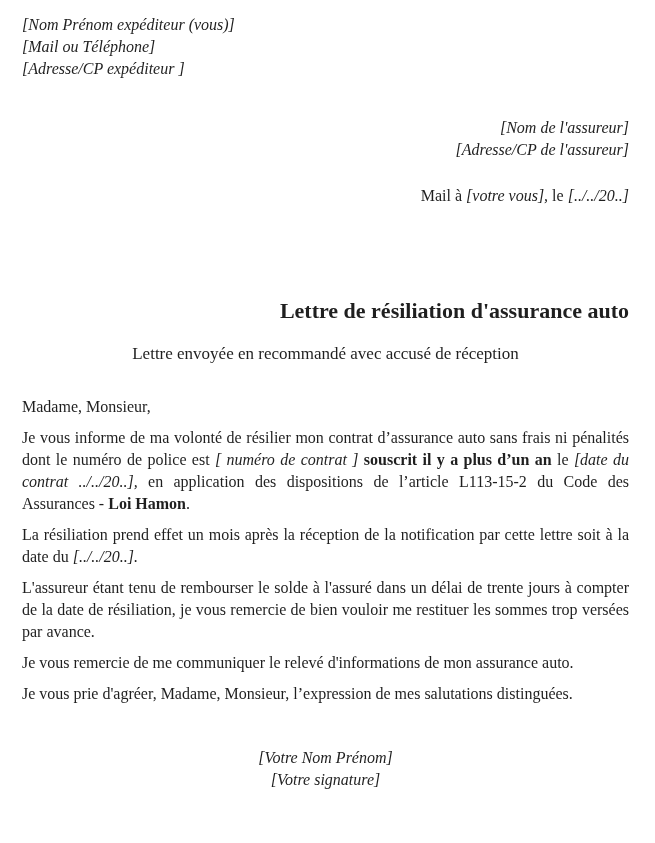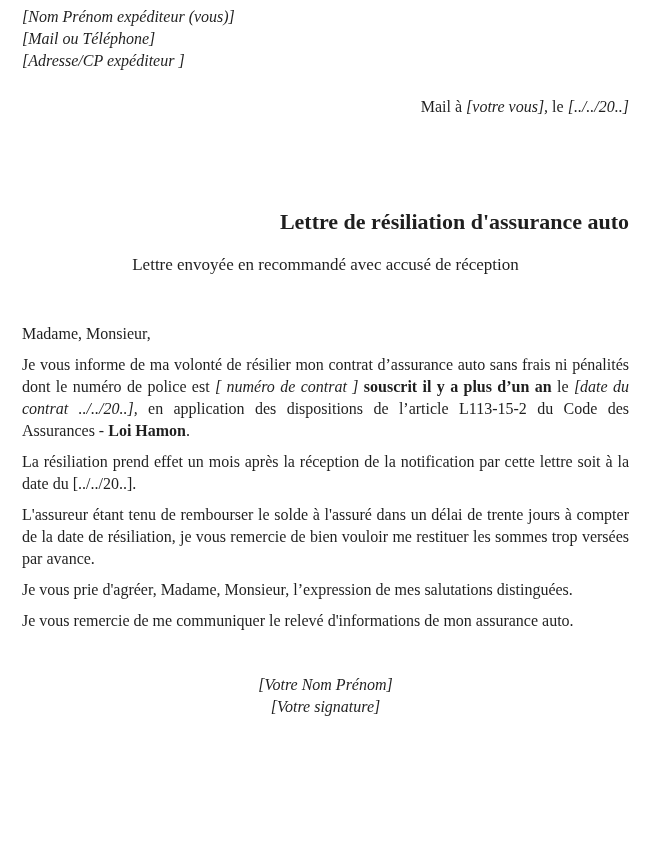--- a/index.html
+++ b/index.html
@@ -6,21 +6,21 @@
   html, body { width: 655px; height: 843px; }
   body {
     background: #ffffff;
     color: #1f1f1f;
     font-family: "Liberation Serif", "DejaVu Serif", serif;
     overflow: hidden;
   }
   .page {
     width: 655px;
     height: 843px;
-    padding: 6px 26px 0 22px;
+    padding: 14px 26px 0 22px;
     position: relative;
   }
   .sender {
     font-style: italic;
     font-size: 16px;
     line-height: 22px;
   }
   .recipient {
     margin-top: 37px;
     text-align: right;
@@ -43,21 +43,21 @@
   }
   .subtitle {
     margin-top: 17px;
     text-align: center;
     font-size: 17px;
     font-weight: normal;
     line-height: 24px;
     font-family: Liberation Serif, serif;
   }
   .salutation {
-    margin-top: 46px;
+    margin-top: 30px;
     font-size: 16px;
     line-height: 22px;
   }
   .body-par {
     margin-top: 9px;
     font-size: 16px;
     line-height: 22px;
     text-align: justify;
   }
   .signature {
@@ -72,37 +72,41 @@
 <body>
 
 <div class="page">
 
   <div class="sender">
     <div class="line">[Nom Prénom expéditeur (vous)]</div>
     <div class="line">[Mail ou Téléphone]</div>
     <div class="line">[Adresse/CP expéditeur ]</div>
   </div>
 
+  <div class="recipient">
+    <div class="line">[Nom de l'assureur]</div>
+    <div class="line">[Adresse/CP de l'assureur]</div>
+  </div>
 
   <div class="dateline"><span>Mail à </span><span style="font-style: italic;">[votre vous],</span><span> le  </span><span style="font-style: italic;">[../../20..]</span></div>
 
   <h1 class="title">Lettre de résiliation d'assurance auto</h1>
 
   <h2 class="subtitle">Lettre envoyée en recommandé avec accusé de réception</h2>
 
   <p class="salutation">Madame, Monsieur,</p>
 
   <p class="body-par"><span>Je vous informe de ma volonté de résilier mon contrat d’assurance auto sans frais ni pénalités dont le numéro de police est </span><span style="font-style: italic;">[ numéro de contrat ] </span><span style="font-weight: bold;">souscrit il y a plus d’un an</span><span> le </span><span style="font-style: italic;">[date du contrat ../../20..],</span><span> en application des dispositions de l’article L113-15-2 du Code des Assurances - </span><span style="font-weight: bold;">Loi Hamon</span><span>.</span></p>
 
-  <p class="body-par"><span>La résiliation prend effet un mois après la réception de la notification par cette lettre soit à la date du </span><span style="">[../../20..].</span></p>
+  <p class="body-par"><span>La résiliation prend effet un mois après la réception de la notification par cette lettre soit à la date du </span><span style="font-style: italic;">[../../20..].</span></p>
 
   <p class="body-par"><span>L'assureur étant  tenu de rembourser le solde à l'assuré dans un délai de trente jours à compter de la date de résiliation, je vous remercie de bien vouloir me restituer les sommes trop versées par avance.</span></p>
 
+  <p class="body-par"><span>Je vous remercie de me communiquer le relevé d'informations de mon assurance auto.</span></p>
+
   <p class="body-par"><span>Je vous prie d'agréer, Madame, Monsieur, l’expression de mes salutations distinguées.</span></p>
-
-  <p class="body-par"><span>Je vous remercie de me communiquer le relevé d'informations de mon assurance auto.</span></p>
 
   <div class="signature">
     <div class="line">[Votre Nom Prénom]</div>
     <div class="line">[Votre signature]</div>
   </div>
 
 </div>
 
 </body></html>

